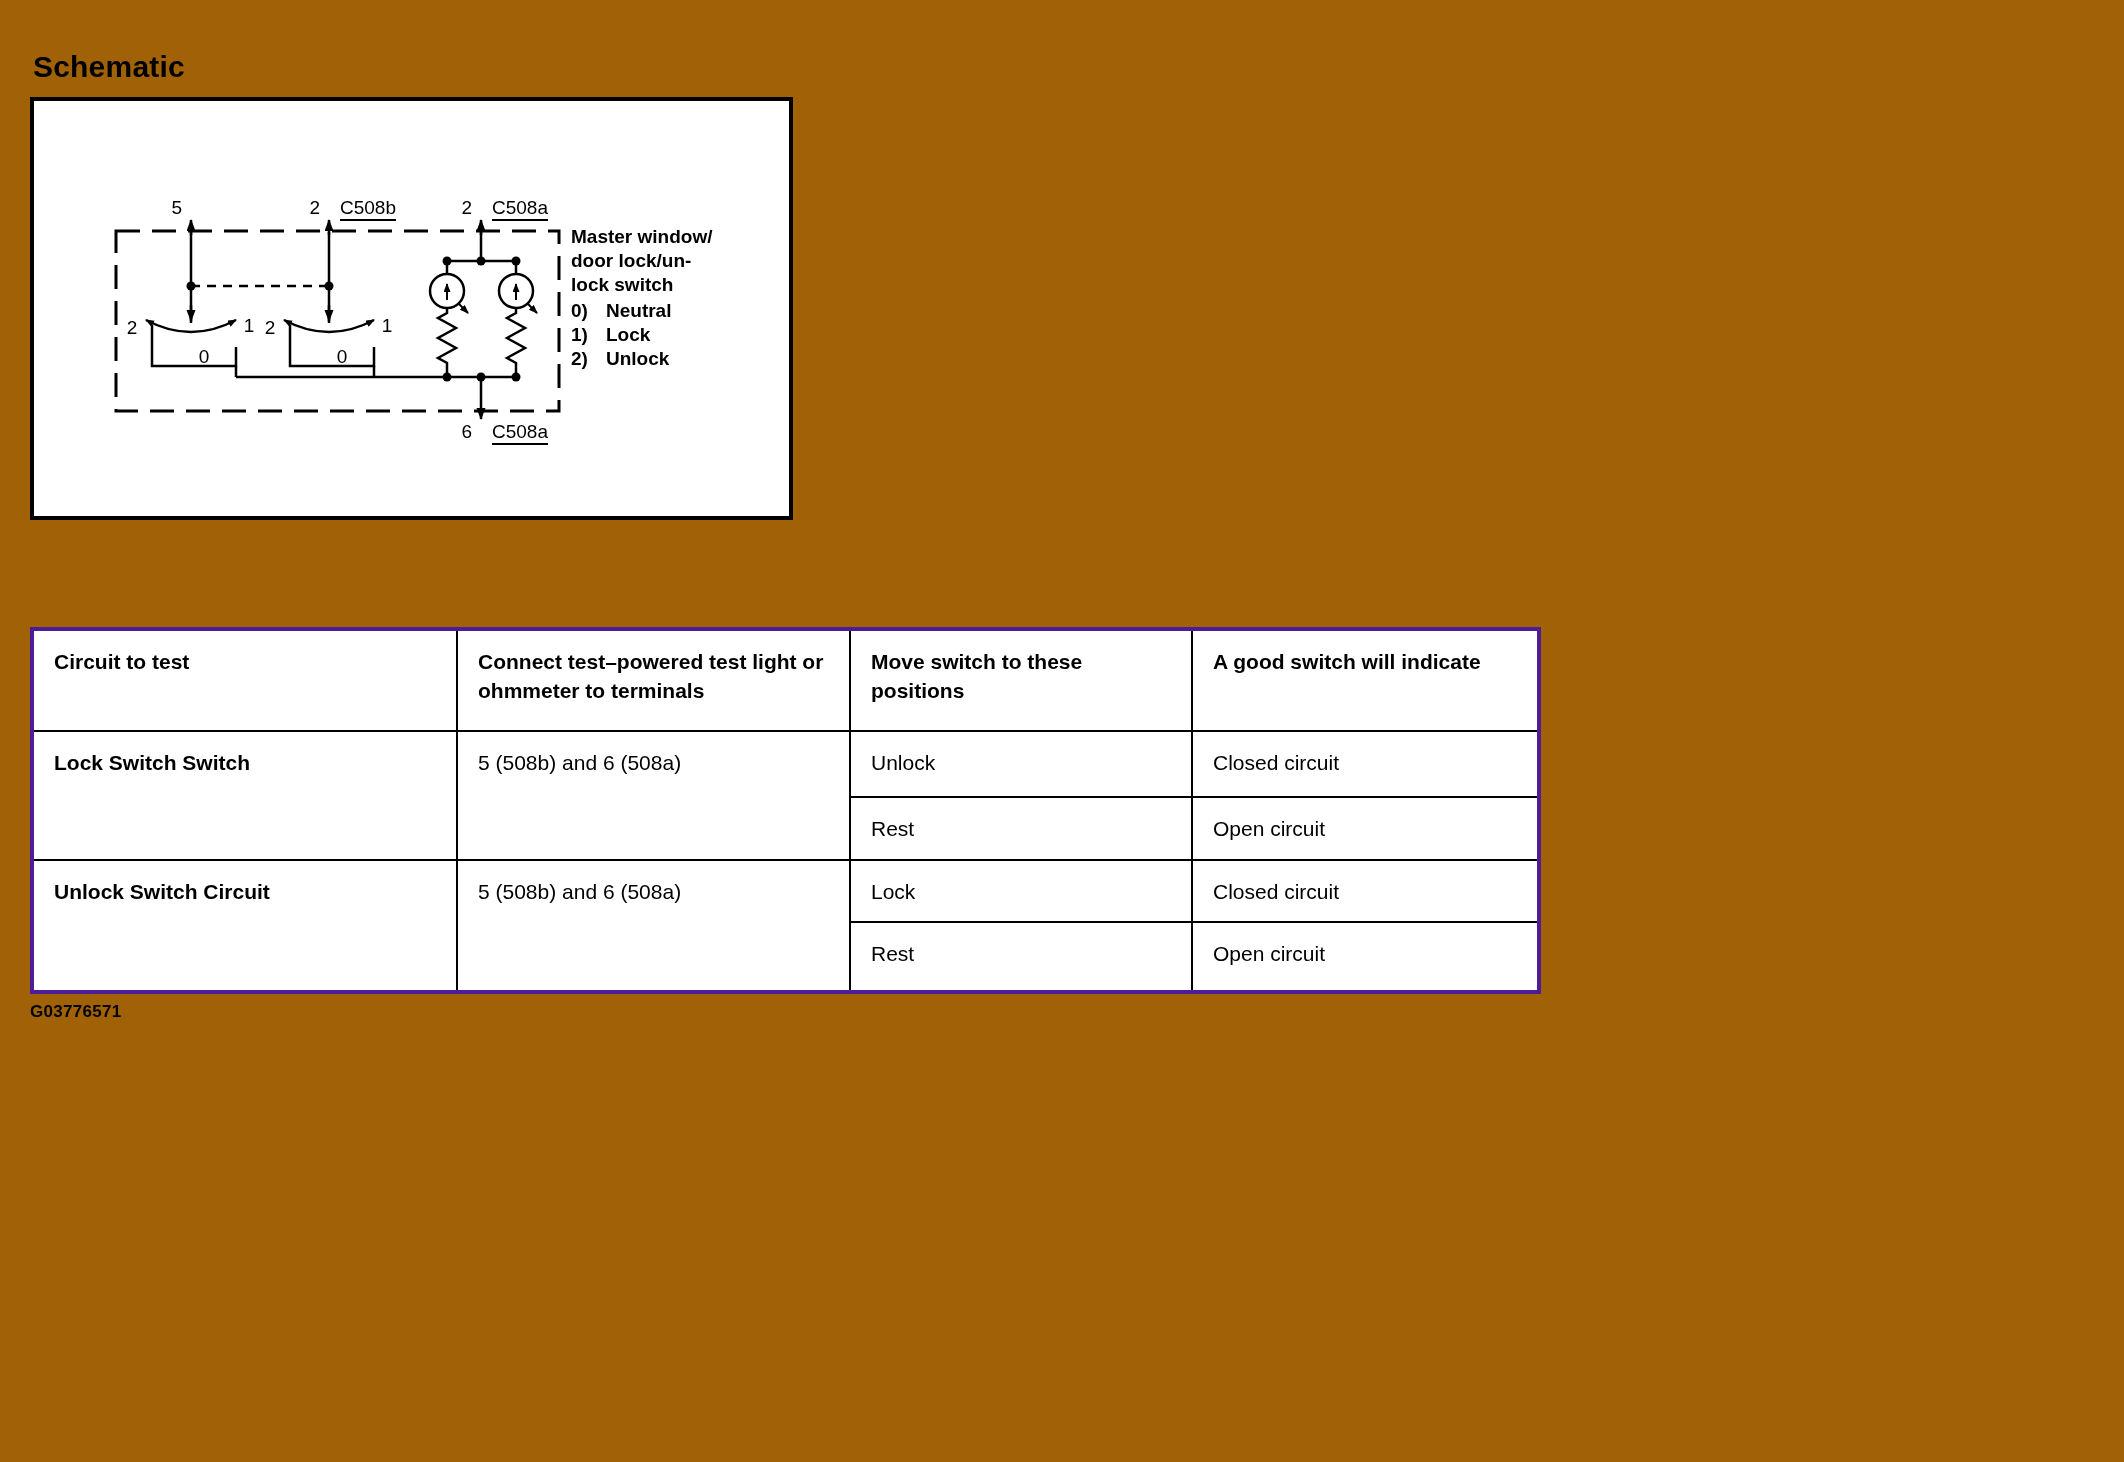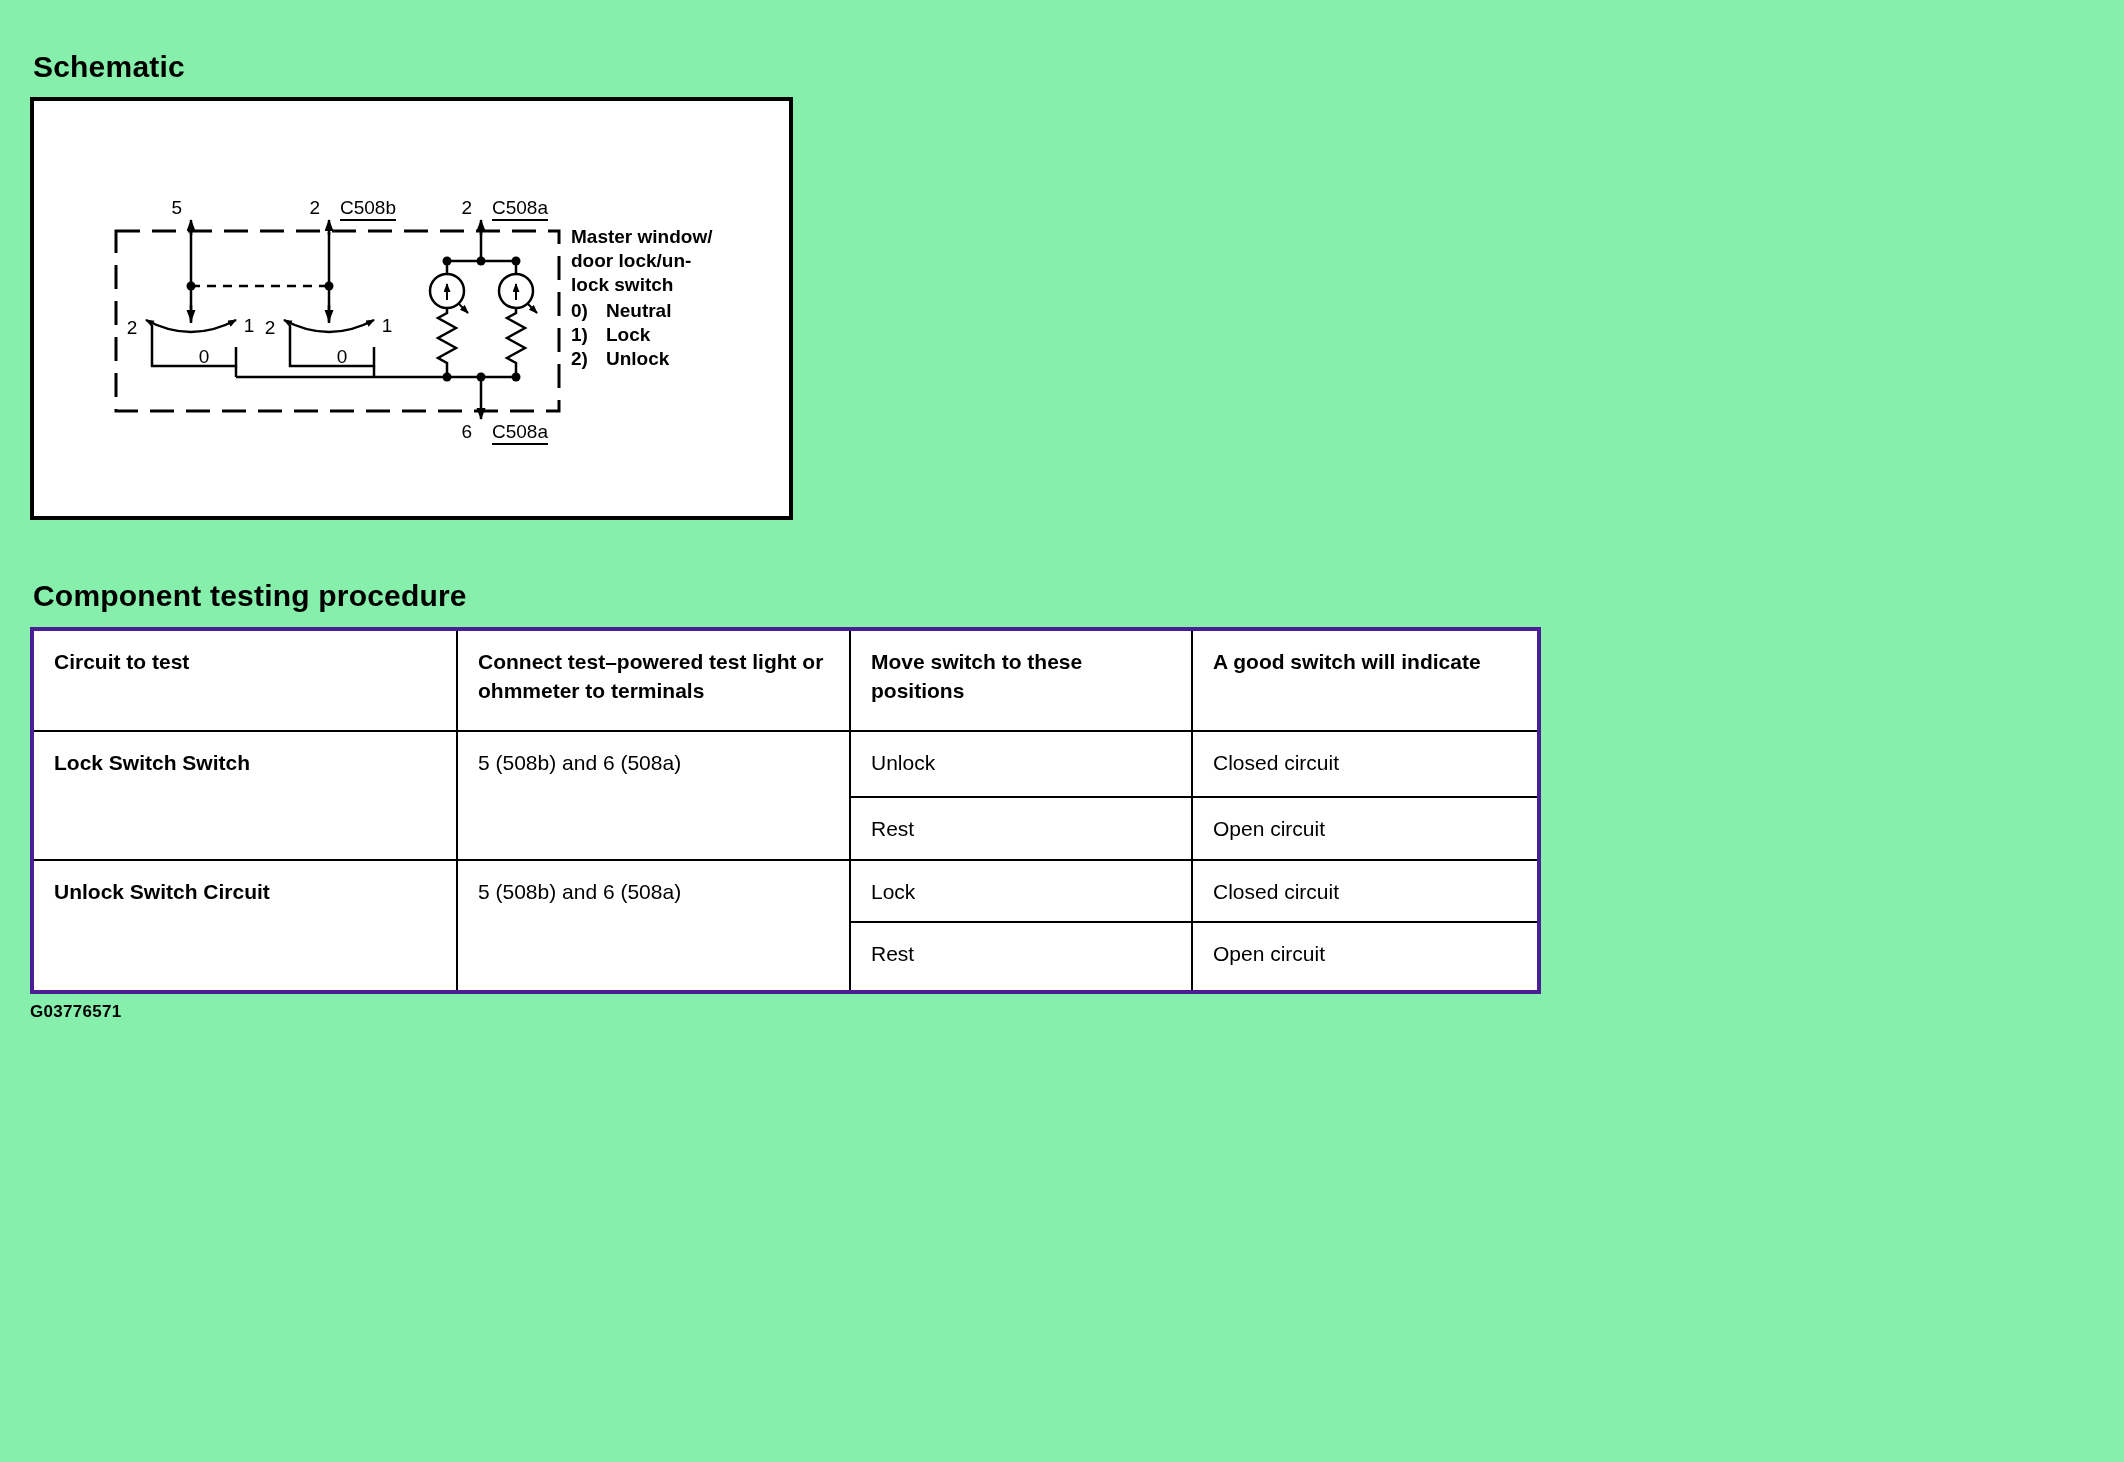--- a/index.html
+++ b/index.html
@@ -2,21 +2,21 @@
 <html><head>
 <meta charset="utf-8">
 <style>
   * { box-sizing: border-box; }
   html, body { margin: 0; padding: 0; background: #fff; }
   body {
     width: 2124px; height: 1462px;
     font-family: "Liberation Sans", "DejaVu Sans", sans-serif;
     color: #000; position: relative;
   }
-  .page { position: absolute; inset: 0; background: #86efac; }
+  .page { position: absolute; inset: 0; background: #a16207; }
 
   .heading {
     position: absolute; left: 33px;
     font-size: 30px; font-weight: bold; line-height: 1;
     letter-spacing: 0.2px;
   }
   #schematic-heading { top: 52px; }
   #testing-heading  { top: 581px; }
 
   .schematic-box {
@@ -175,21 +175,20 @@
 
         <text class="bold" x="537" y="240">1)</text>
         <text class="bold" x="572" y="240">Lock</text>
 
         <text class="bold" x="537" y="264">2)</text>
         <text class="bold" x="572" y="264">Unlock</text>
       </g>
     </svg>
   </div>
 
-  <div class="heading" id="testing-heading">Component testing procedure</div>
 
   <table class="testing">
     <colgroup>
       <col style="width:425px">
       <col style="width:393px">
       <col style="width:342px">
       <col style="width:347px">
     </colgroup>
     <thead>
       <tr class="hdr">

